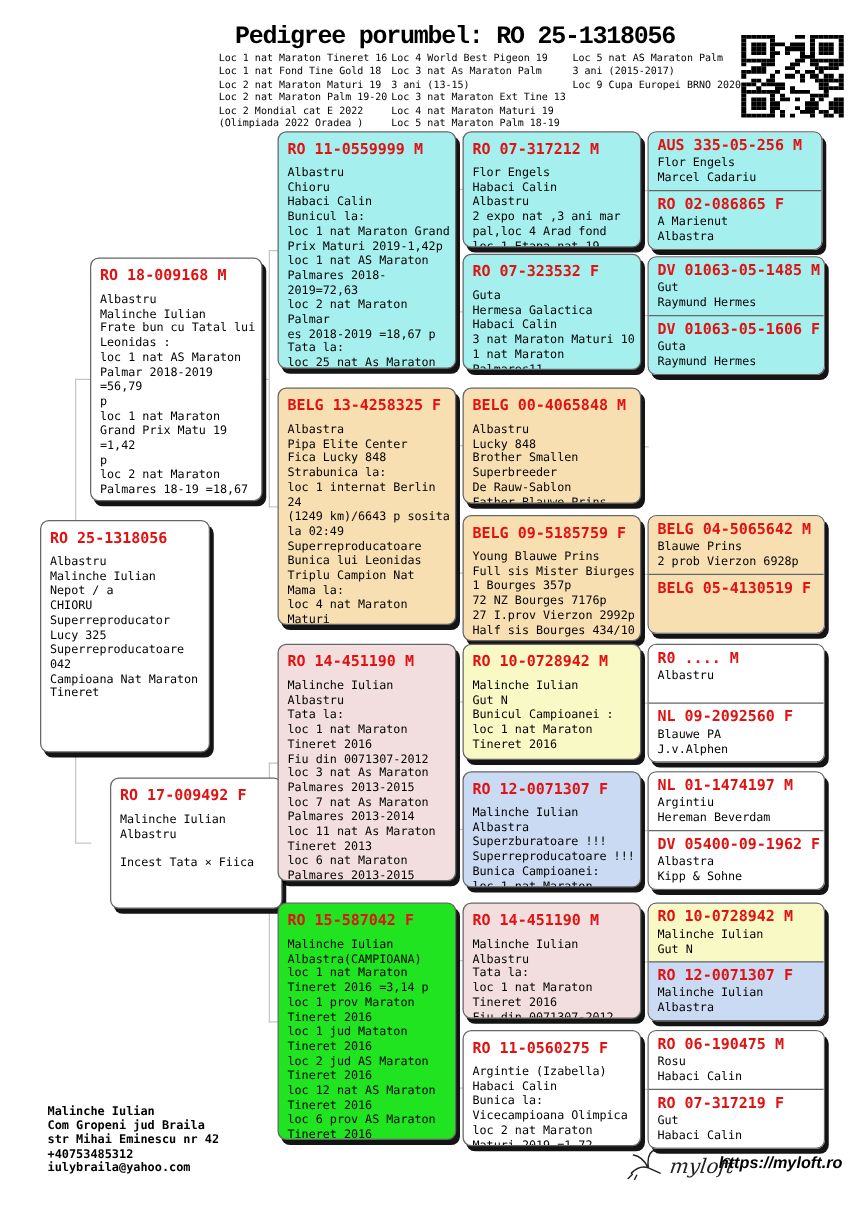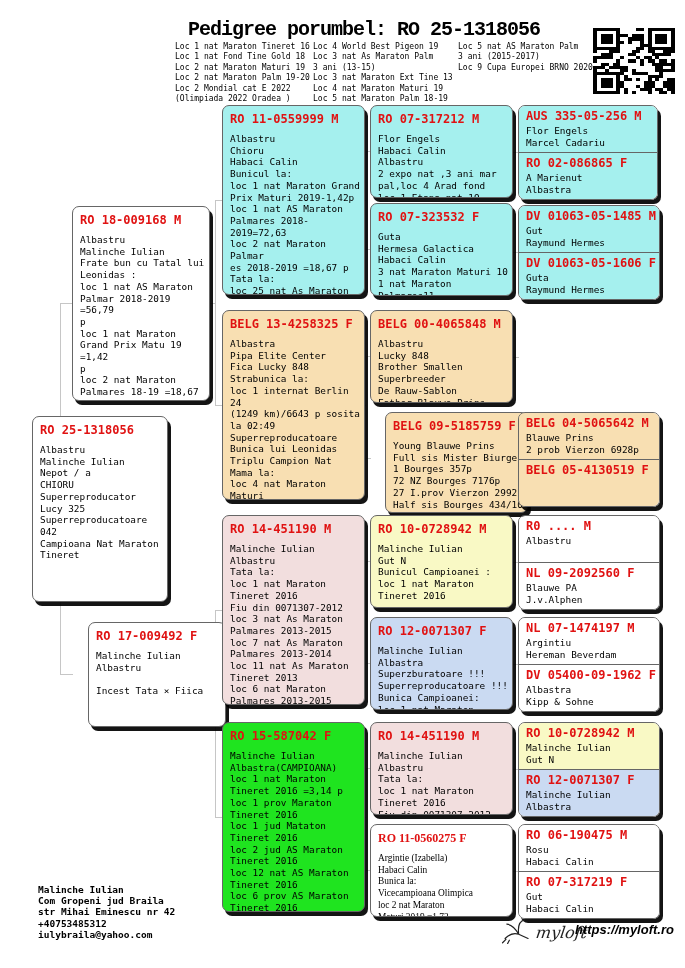--- a/index.html
+++ b/index.html
@@ -456,21 +456,21 @@
   </div>
   <div class="box tan" style="left:370px;top:310px;width:143px;height:93px;">
     <div class="btitle">BELG 00-4065848 M</div>
     <div class="bbody">Albastru
 Lucky 848
 Brother Smallen
 Superbreeder
 De Rauw-Sablon
 Father Blauwe Prins 985/08</div>
   </div>
-  <div class="box tan" style="left:385px;top:412px;width:143px;height:101px;">
+  <div class="box tan" style="left:370px;top:412px;width:143px;height:101px;">
     <div class="btitle">BELG 09-5185759 F</div>
     <div class="bbody">Young Blauwe Prins
 Full sis Mister Biurges
 1 Bourges 357p
 72 NZ Bourges 7176p
 27 I.prov Vierzon 2992p
 Half sis Bourges 434/10</div>
   </div>
   <div class="box yellow" style="left:370px;top:515px;width:143px;height:93px;">
     <div class="btitle">RO 10-0728942 M</div>
@@ -491,21 +491,21 @@
   </div>
   <div class="box pink" style="left:370px;top:722px;width:143px;height:93px;">
     <div class="btitle">RO 14-451190 M</div>
     <div class="bbody">Malinche Iulian
 Albastru
 Tata la:
 loc 1 nat Maraton
 Tineret 2016
 Fiu din 0071307-2012</div>
   </div>
-  <div class="box white" style="left:370px;top:824px;width:143px;height:93px;font-family:Liberation Serif, serif;">
+  <div class="box white" style="left:370px;top:824px;width:143px;height:93px;">
     <div class="btitle">RO 11-0560275 F</div>
     <div class="bbody">Argintie (Izabella)
 Habaci Calin
 Bunica la:
 Vicecampioana Olimpica
 loc 2 nat Maraton
 Maturi 2019 =1,72</div>
   </div>
 
   <div class="pair" style="left:518px;top:105px;width:140px;height:95px;">
@@ -548,21 +548,21 @@
       <div class="bbody">Albastru</div>
     </div>
     <div class="cell white">
       <div class="btitle">NL 09-2092560 F</div>
       <div class="bbody">Blauwe PA
 J.v.Alphen</div>
     </div>
   </div>
   <div class="pair" style="left:518px;top:617px;width:142px;height:95px;">
     <div class="cell white">
-      <div class="btitle">NL 07-1474197 M</div>
+      <div class="btitle">NL 01-1474197 M</div>
       <div class="bbody">Argintiu
 Hereman Beverdam</div>
     </div>
     <div class="cell white">
       <div class="btitle">DV 05400-09-1962 F</div>
       <div class="bbody">Albastra
 Kipp &amp; Sohne</div>
     </div>
   </div>
   <div class="pair" style="left:518px;top:722px;width:142px;height:95px;">

